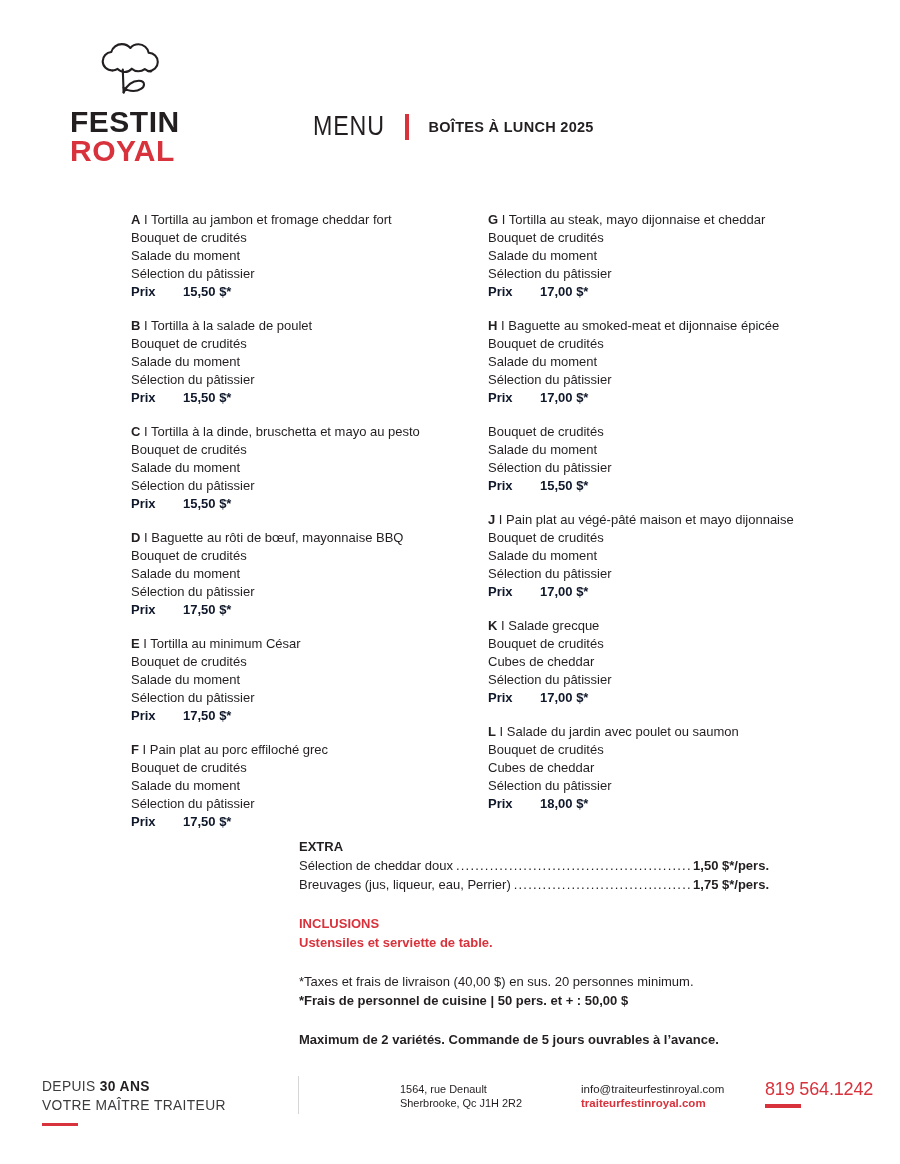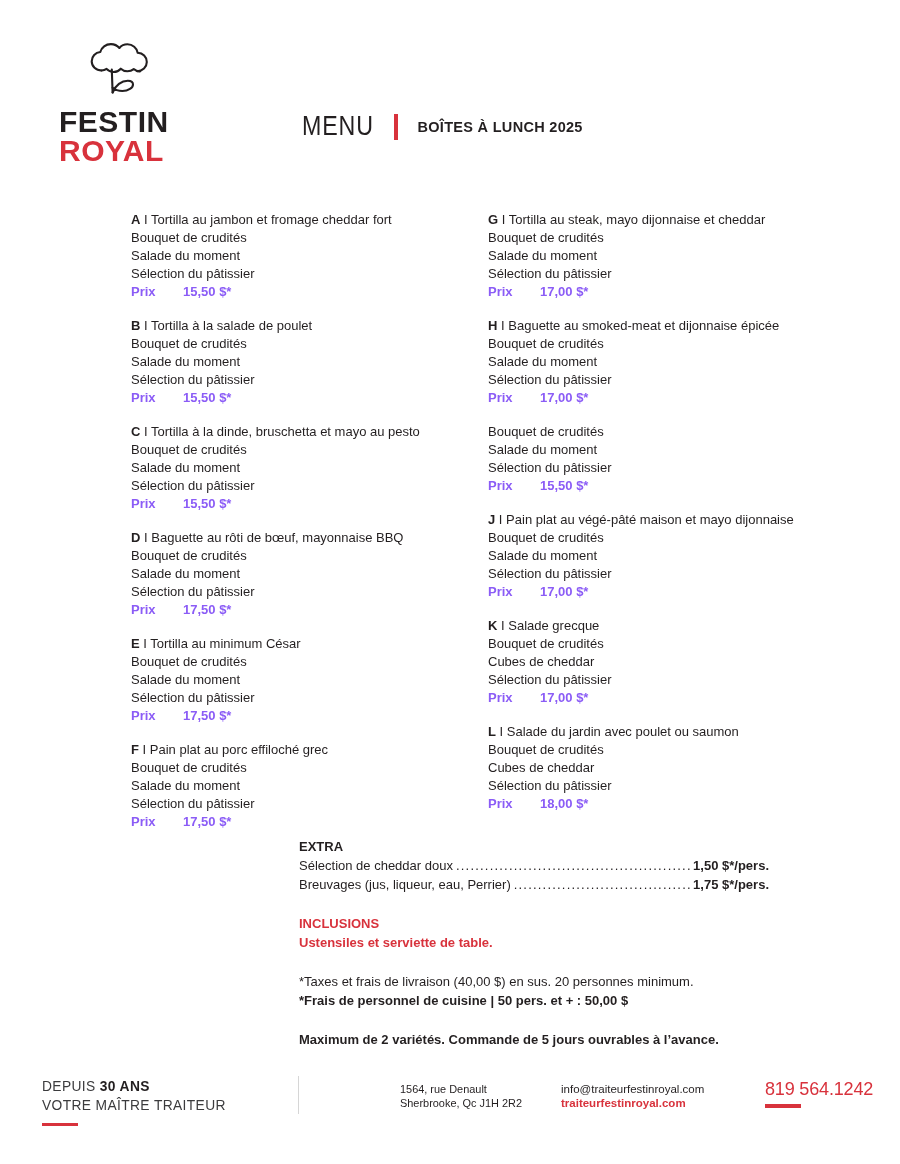--- a/index.html
+++ b/index.html
@@ -12,21 +12,21 @@
     height: 1164px;
     position: relative;
     font-family: "Liberation Sans", sans-serif;
     color: #231f20;
     overflow: hidden;
   }
 
   
   #header {
     position: absolute;
-    left: 4px;
+    left: 15px;
     top: 0;
     width: 722px;
     height: 190px;
   }
   #logo {
     position: absolute;
     left: 55px;
     top: 42px;
     width: 125px;
   }
@@ -107,21 +107,21 @@
     font-size: 13px;
     line-height: 18px;
     color: #231f20;
     white-space: nowrap;
   }
 
   .item-price {
     font-size: 13px;
     line-height: 18px;
     font-weight: bold;
-    color: #8b5cf6;
+    color: #0f172a;
     white-space: nowrap;
   }
   .price-label {
     display: inline-block;
     width: 52px;
   }
 
   
   #bottom-block {
     position: absolute;
@@ -225,21 +225,21 @@
   .addr-line {
     font-size: 11.5px;
     line-height: 14px;
     color: #231f20;
     transform: scaleX(0.95);
     transform-origin: left center;
     white-space: nowrap;
   }
   #footer-web {
     position: absolute;
-    left: 561px;
+    left: 581px;
     top: 10px;
   }
   #footer-email {
     font-size: 11.5px;
     line-height: 14px;
     color: #231f20;
     white-space: nowrap;
   }
   #footer-site {
     font-size: 11.5px;

